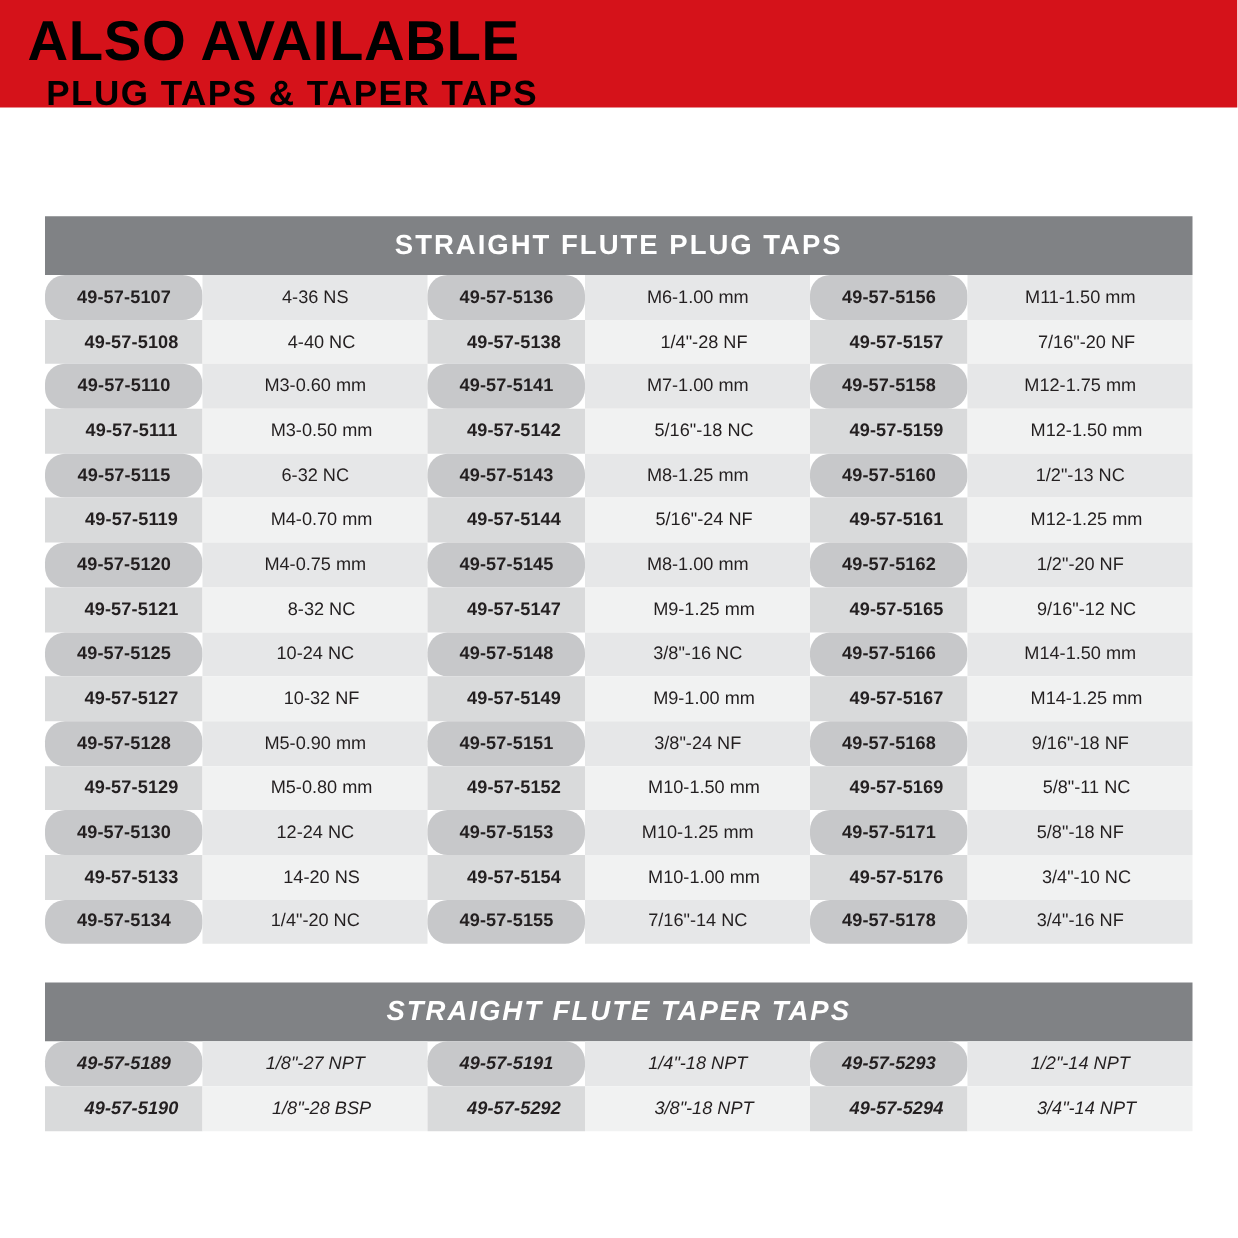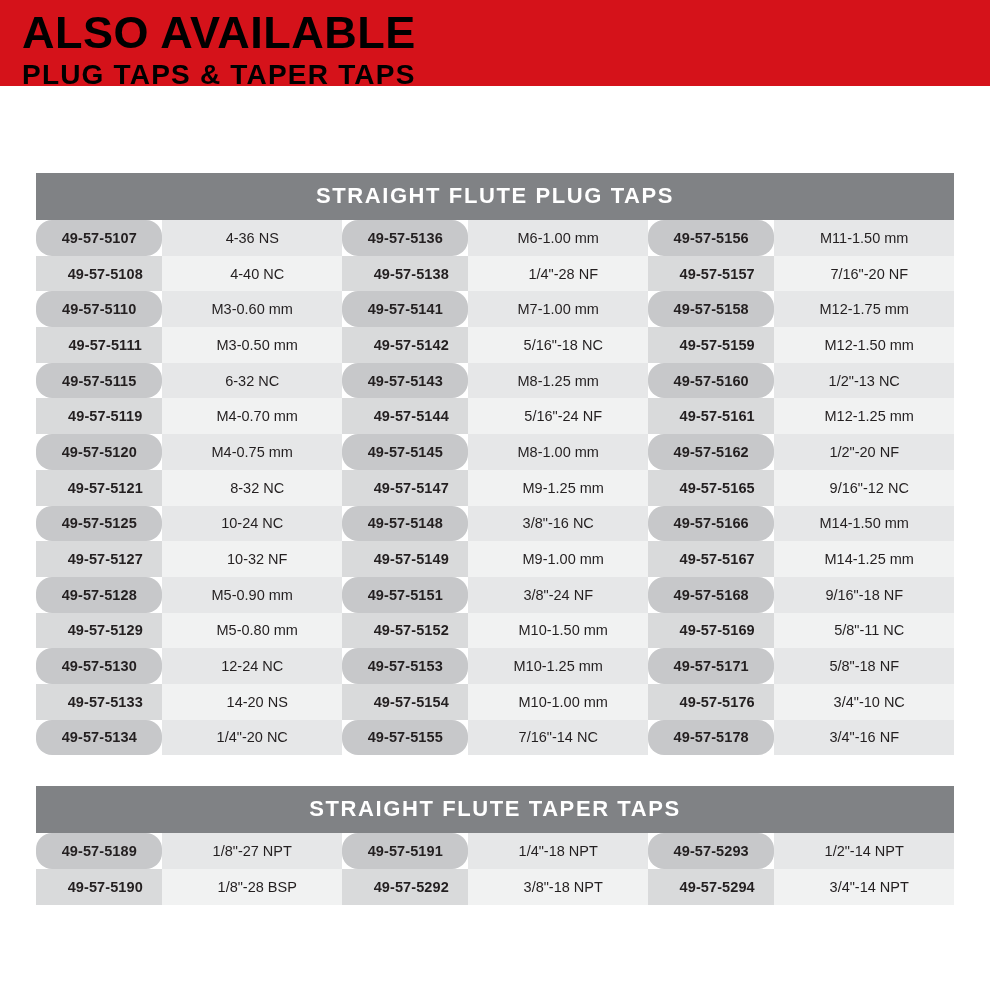--- a/index.html
+++ b/index.html
@@ -36,31 +36,31 @@
     font-family: "Liberation Sans", sans-serif;
     margin: 0;
     padding: 0;
     text-transform: uppercase;
   }
   .banner-subtitle {
     font-size: 28px;
     font-weight: bold;
     letter-spacing: 1.2px;
     line-height: 1.1;
-    margin: 4px 0 0 0;
+    margin: 4px 0 0 15px;
     padding: 0;
     text-transform: uppercase;
   }
 
   
   .table-block {
     margin: 0 36px;
   }
   .table-1 { margin-top: 87px; }
-  .table-2 { margin-top: 31px; }
+  .table-2 { margin-top: 31px; font-style: italic; }
 
   .table-header {
     background: #808285;
     color: #ffffff;
     text-align: center;
     font-size: 22px;
     font-weight: bold;
     letter-spacing: 1.6px;
     padding: 10px 0 11px 0;
     text-transform: uppercase;

